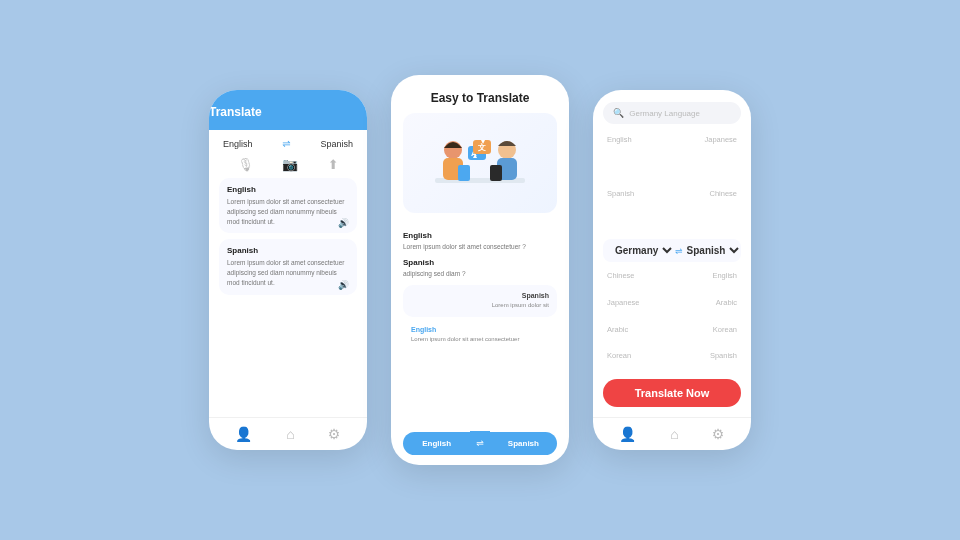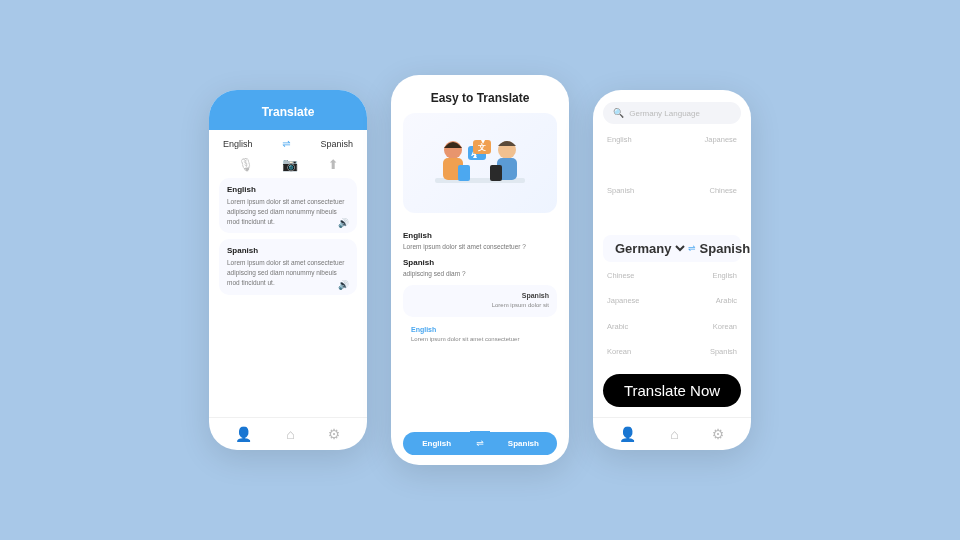--- a/index.html
+++ b/index.html
@@ -27,21 +27,21 @@
     
     .phone1 {
       width: 158px;
       height: 360px;
       display: flex;
       flex-direction: column;
     }
     .phone1-header {
       background: #4ca8f0;
       padding: 12px 0 10px;
-      text-align: center;
+      text-align: left;
     }
     .phone1-header-title {
       color: #fff;
       font-size: 12px;
       font-weight: 600;
     }
     .phone1-lang-bar {
       display: flex;
       align-items: center;
       justify-content: space-between;
@@ -255,47 +255,47 @@
     .lang-selector-bar {
       display: flex;
       align-items: center;
       justify-content: space-between;
       margin: 2px 10px 4px;
       background: #f8f9ff;
       border-radius: 8px;
       padding: 5px 8px;
     }
     .lang-select {
-      font-size: 13px;
+      font-size: 10px;
       font-weight: 600;
       color: #333;
       background: none;
       border: none;
       cursor: pointer;
     }
     .phone3-footer {
       display: flex;
       justify-content: space-around;
       padding: 8px 10px;
       border-top: 1px solid #f0f0f0;
       margin-top: 4px;
     }
     .phone3-footer span {
       font-size: 14px;
       color: #bbb;
     }
     .translate-now-btn {
       margin: 6px 10px;
-      background: #000000;
+      background: #ef4444;
       color: #fff;
       border: none;
       border-radius: 20px;
       padding: 8px 0;
-      font-size: 15px;
-      font-weight: 400;
+      font-size: 11px;
+      font-weight: 700;
       width: calc(100% - 20px);
       cursor: pointer;
     }
   </style>
 </head>
 <body>
 
 <div class="phone-card phone1">
   <div class="phone1-header">
     <span class="phone1-header-title">Translate</span>

